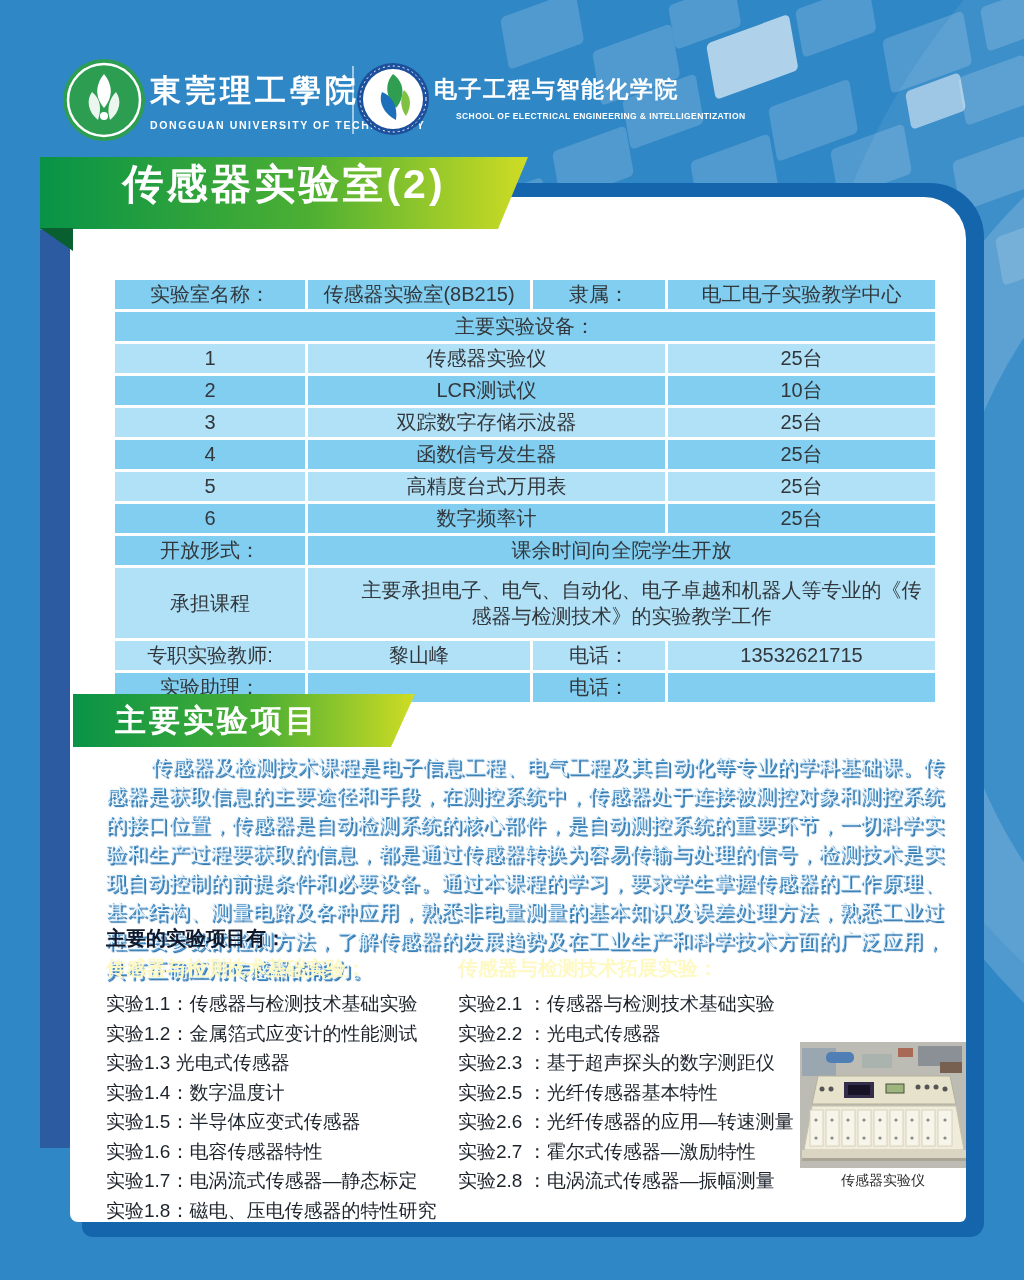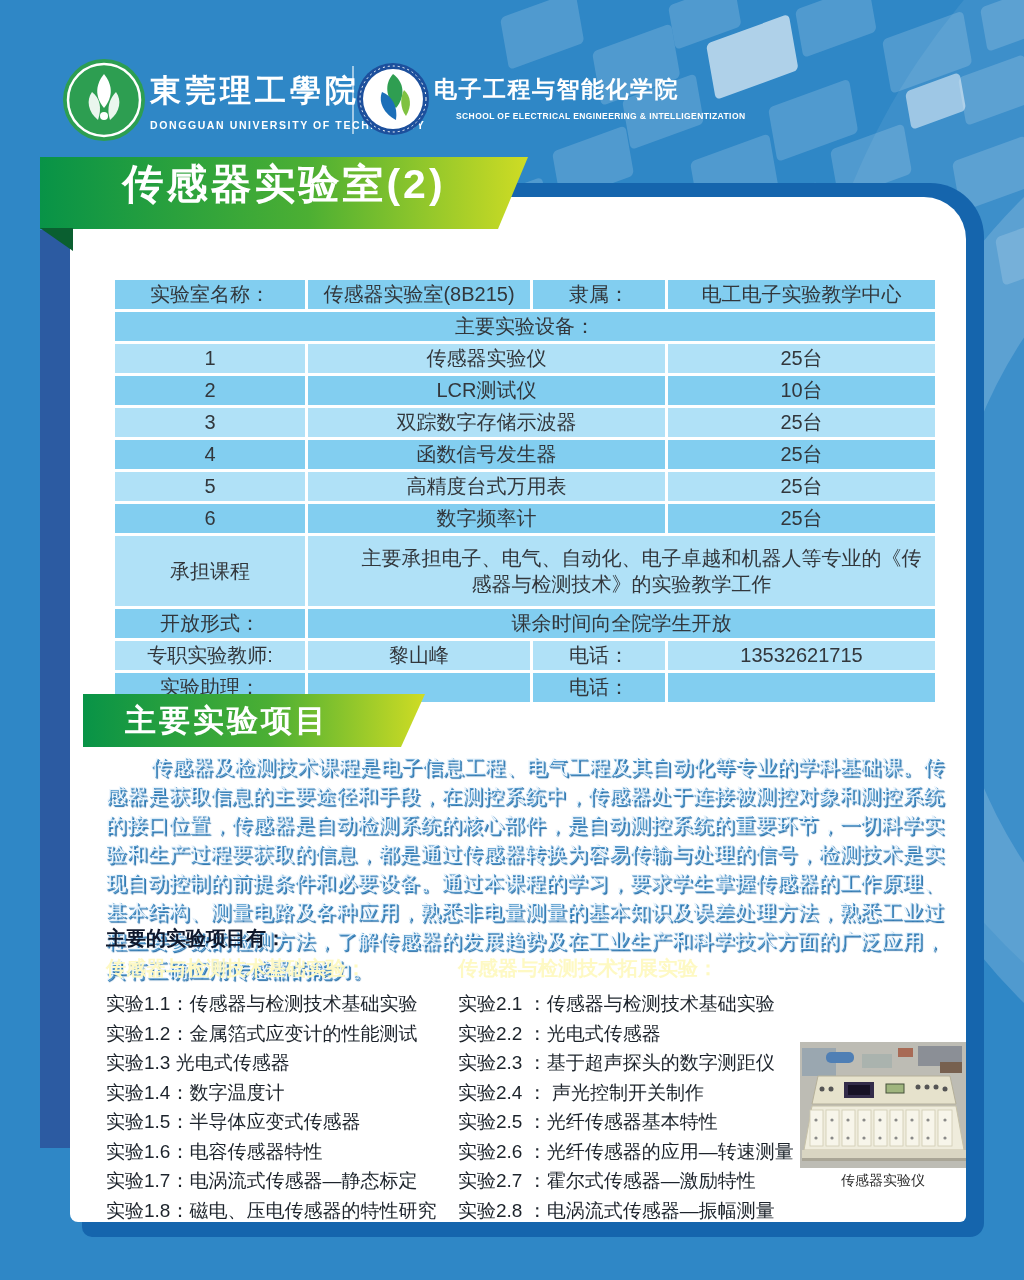--- a/index.html
+++ b/index.html
@@ -28,21 +28,21 @@
   .white-card  { position:absolute; left:70px; top:197px; width:896px; height:1025px; background:#ffffff; border-radius:6px 42px 6px 8px; }
 
   
   .banner1 { position:absolute; left:40px; top:157px; width:488px; height:72px;
     background:linear-gradient(90deg,#089347 0%,#4caf33 55%,#cfdc24 100%);
     clip-path:polygon(0 0,100% 0,calc(100% - 30px) 100%,0 100%);
     display:flex; justify-content:center; }
   .banner1 span { color:#fff; font-size:41px; font-weight:bold; letter-spacing:3px; }
   .fold { position:absolute; left:40px; top:228px; width:33px; height:23px; background:#0a5f30;
     clip-path:polygon(0 0,100% 0,100% 100%); }
-  .banner2 { position:absolute; left:83px; top:694px; width:342px; height:53px;
+  .banner2 { position:absolute; left:73px; top:694px; width:342px; height:53px;
     background:linear-gradient(90deg,#089347 0%,#4caf33 55%,#cfdc24 100%);
     clip-path:polygon(0 0,100% 0,calc(100% - 24px) 100%,0 100%);
     display:flex; align-items:center; padding-left:42px; box-sizing:border-box; }
   .banner2 span { color:#fff; font-size:31px; font-weight:bold; letter-spacing:3px; }
 
   
   table.info { position:absolute; left:112px; top:244px; border-collapse:separate; border-spacing:3px; table-layout:fixed;margin-top:33px; }
   table.info td { font-size:20px; color:#32373c; text-align:center; vertical-align:middle; padding:1px 4px; overflow:hidden; }
   td.cA { background:#82cef0; }
   td.cB { background:#b0e1f7; }
@@ -219,27 +219,27 @@
     <tr style="height:27px">
       <td class="cB">5</td>
       <td class="cB" colspan="2">高精度台式万用表</td>
       <td class="cB">25台</td>
     </tr>
     <tr style="height:27px">
       <td class="cA">6</td>
       <td class="cA" colspan="2">数字频率计</td>
       <td class="cA">25台</td>
     </tr>
+    <tr style="height:27px">
+      <td class="cA">开放形式：</td>
+      <td class="cA left" colspan="3">课余时间向全院学生开放</td>
+    </tr>
     <tr style="height:70px">
       <td class="cB">承担课程</td>
       <td class="cB course-val" colspan="3">主要承担电子、电气、自动化、电子卓越和机器人等专业的《传感器与检测技术》的实验教学工作</td>
-    </tr>
-    <tr style="height:27px">
-      <td class="cA">开放形式：</td>
-      <td class="cA left" colspan="3">课余时间向全院学生开放</td>
     </tr>
     <tr style="height:27px">
       <td class="cB">专职实验教师:</td>
       <td class="cB">黎山峰</td>
       <td class="cB">电话：</td>
       <td class="cB">13532621715</td>
     </tr>
     <tr style="height:27px">
       <td class="cA">实验助理：</td>
       <td class="cA"></td>
@@ -266,21 +266,20 @@
     <div class="exp-item">实验1.6：电容传感器特性</div>
     <div class="exp-item">实验1.7：电涡流式传感器—静态标定</div>
     <div class="exp-item">实验1.8：磁电、压电传感器的特性研究</div>
   </div>
 
   <div class="exp-col ext">
     <div class="exp-title">传感器与检测技术拓展实验：</div>
     <div class="exp-item">实验2.1 ：传感器与检测技术基础实验</div>
     <div class="exp-item">实验2.2 ：光电式传感器</div>
     <div class="exp-item">实验2.3 ：基于超声探头的数字测距仪</div>
-    <div class="exp-item">实验2.4 ： 声光控制开关制作</div>
     <div class="exp-item">实验2.5 ：光纤传感器基本特性</div>
     <div class="exp-item">实验2.6 ：光纤传感器的应用—转速测量</div>
     <div class="exp-item">实验2.7 ：霍尔式传感器—激励特性</div>
     <div class="exp-item">实验2.8 ：电涡流式传感器—振幅测量</div>
   </div>
 
   <svg class="photo" viewBox="0 0 166 126">
     <rect x="0" y="0" width="166" height="126" fill="#bdbcb4"></rect>
     <rect x="2" y="6" width="34" height="28" fill="#9aa7b0"></rect>
     <rect x="26" y="10" width="28" height="11" rx="5" fill="#4f7fb5"></rect>

